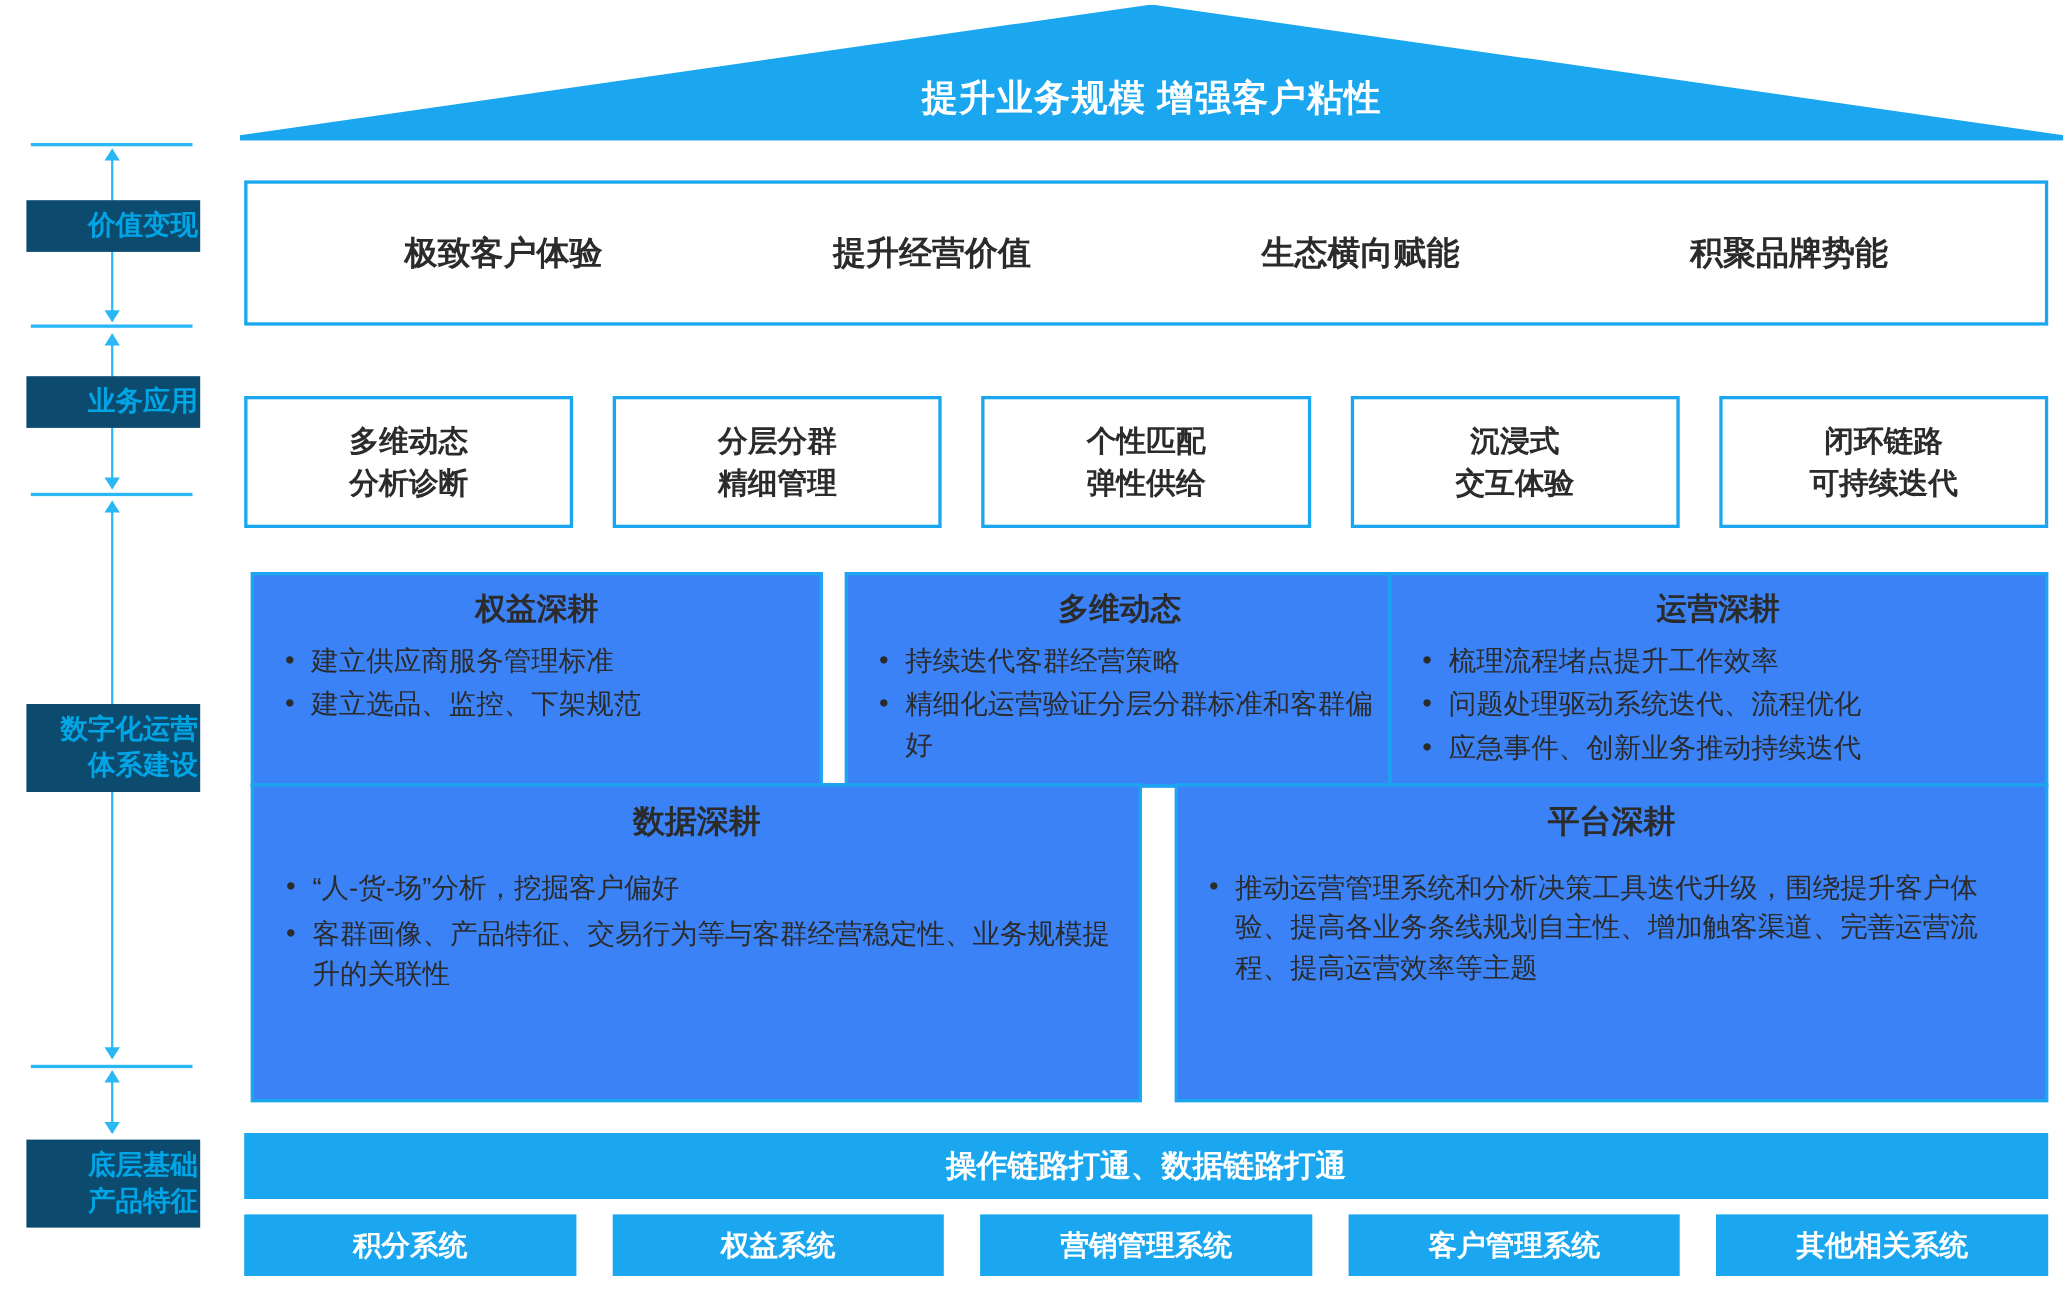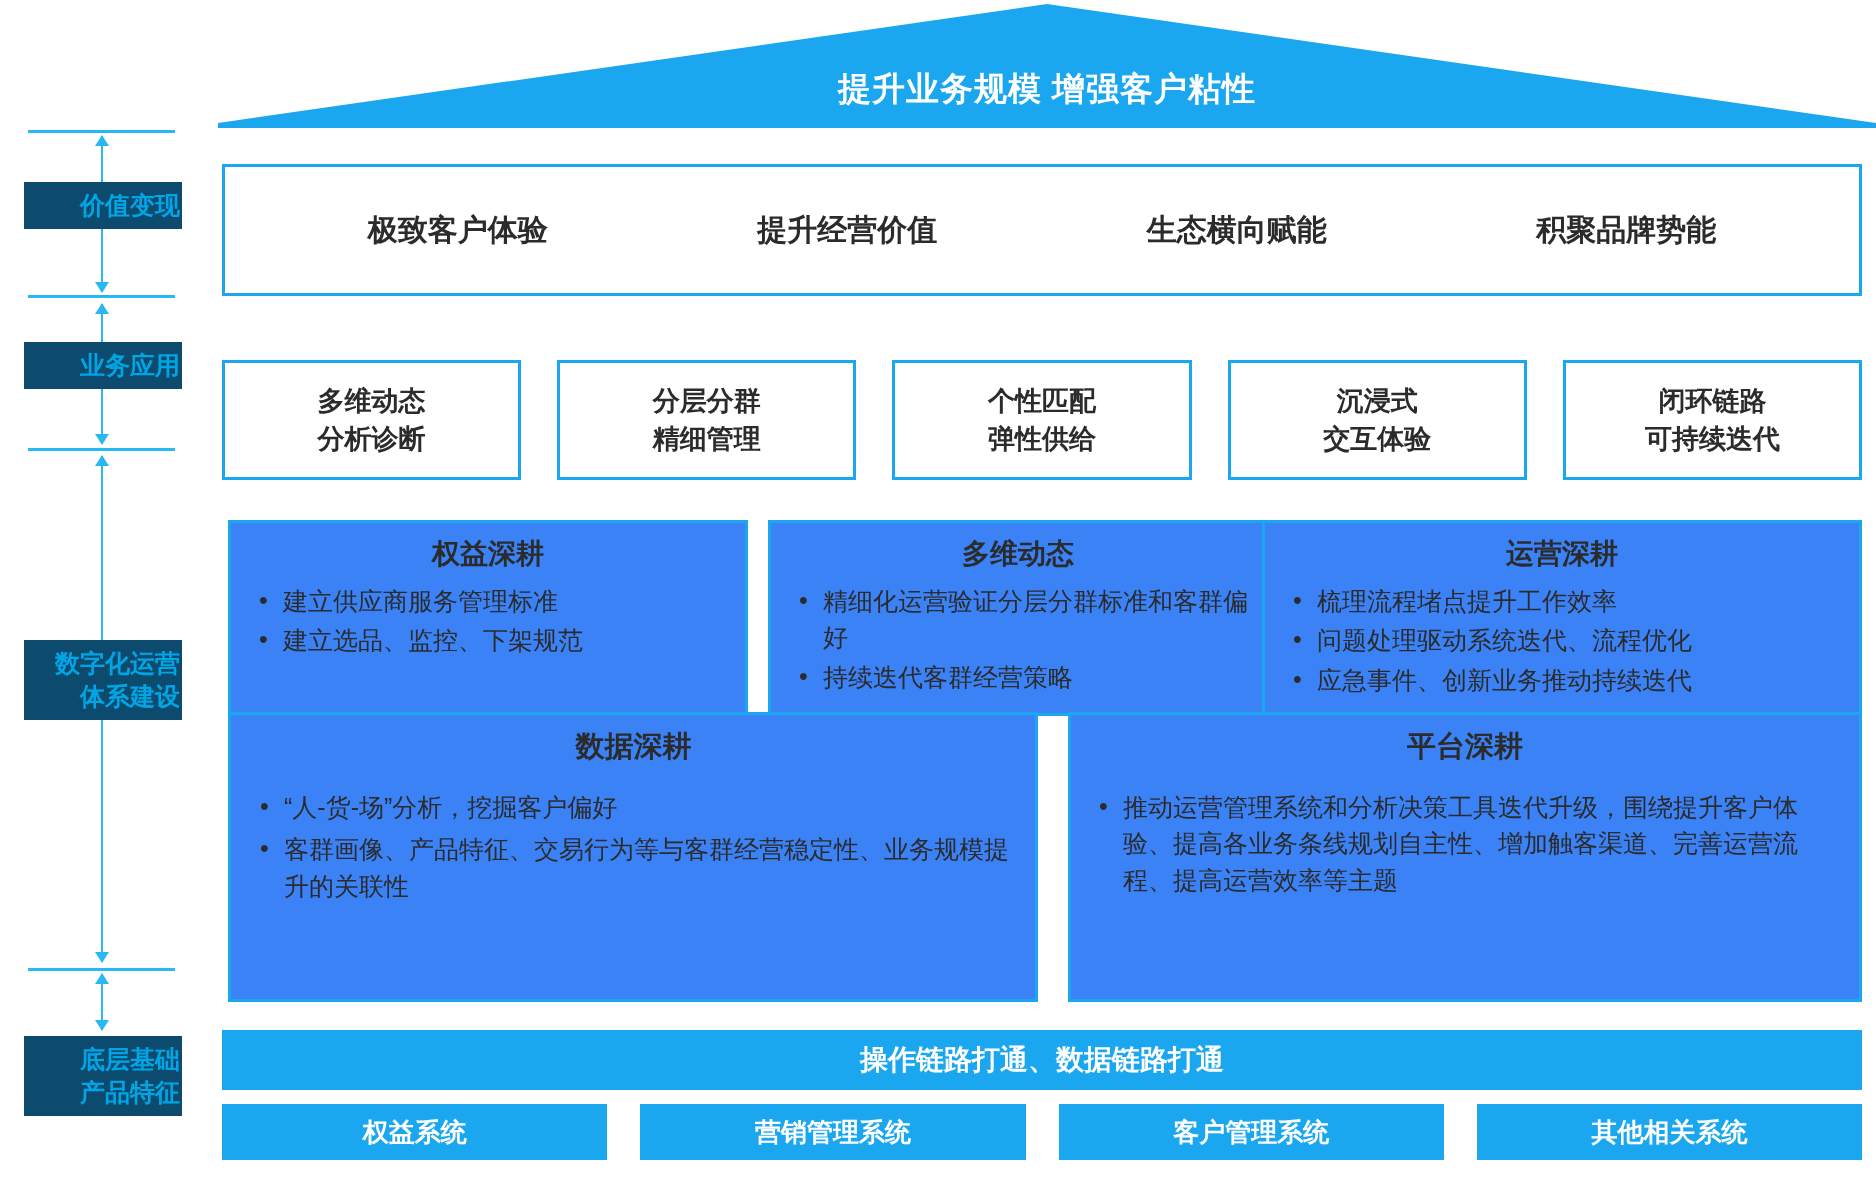--- a/index.html
+++ b/index.html
@@ -311,22 +311,22 @@
   <div class="deep-title">权益深耕</div>
   <ul class="bullets">
     <li>建立供应商服务管理标准</li>
     <li>建立选品、监控、下架规范</li>
   </ul>
 </div>
 
 <div class="deep-card" id="card-cluster">
   <div class="deep-title">多维动态</div>
   <ul class="bullets">
+    <li>持续迭代客群经营策略</li>
     <li>精细化运营验证分层分群标准和客群偏好</li>
-    <li>持续迭代客群经营策略</li>
   </ul>
 </div>
 
 <div class="deep-card" id="card-oper">
   <div class="deep-title">运营深耕</div>
   <ul class="bullets">
     <li>梳理流程堵点提升工作效率</li>
     <li>问题处理驱动系统迭代、流程优化</li>
     <li>应急事件、创新业务推动持续迭代</li>
   </ul>
@@ -346,20 +346,23 @@
     <li>推动运营管理系统和分析决策工具迭代升级，围绕提升客户体验、提高各业务条线规划自主性、增加触客渠道、完善运营流程、提高运营效率等主题</li>
   </ul>
 </div>
 
 <div id="infra-band">
   <span>操作链路打通、数据链路打通</span>
 </div>
 
 <div id="infra-row">
   <div class="sys">
+    <span>积分系统</span>
+  </div>
+  <div class="sys">
     <span>权益系统</span>
   </div>
   <div class="sys">
     <span>营销管理系统</span>
   </div>
   <div class="sys">
     <span>客户管理系统</span>
   </div>
   <div class="sys">
     <span>其他相关系统</span>

